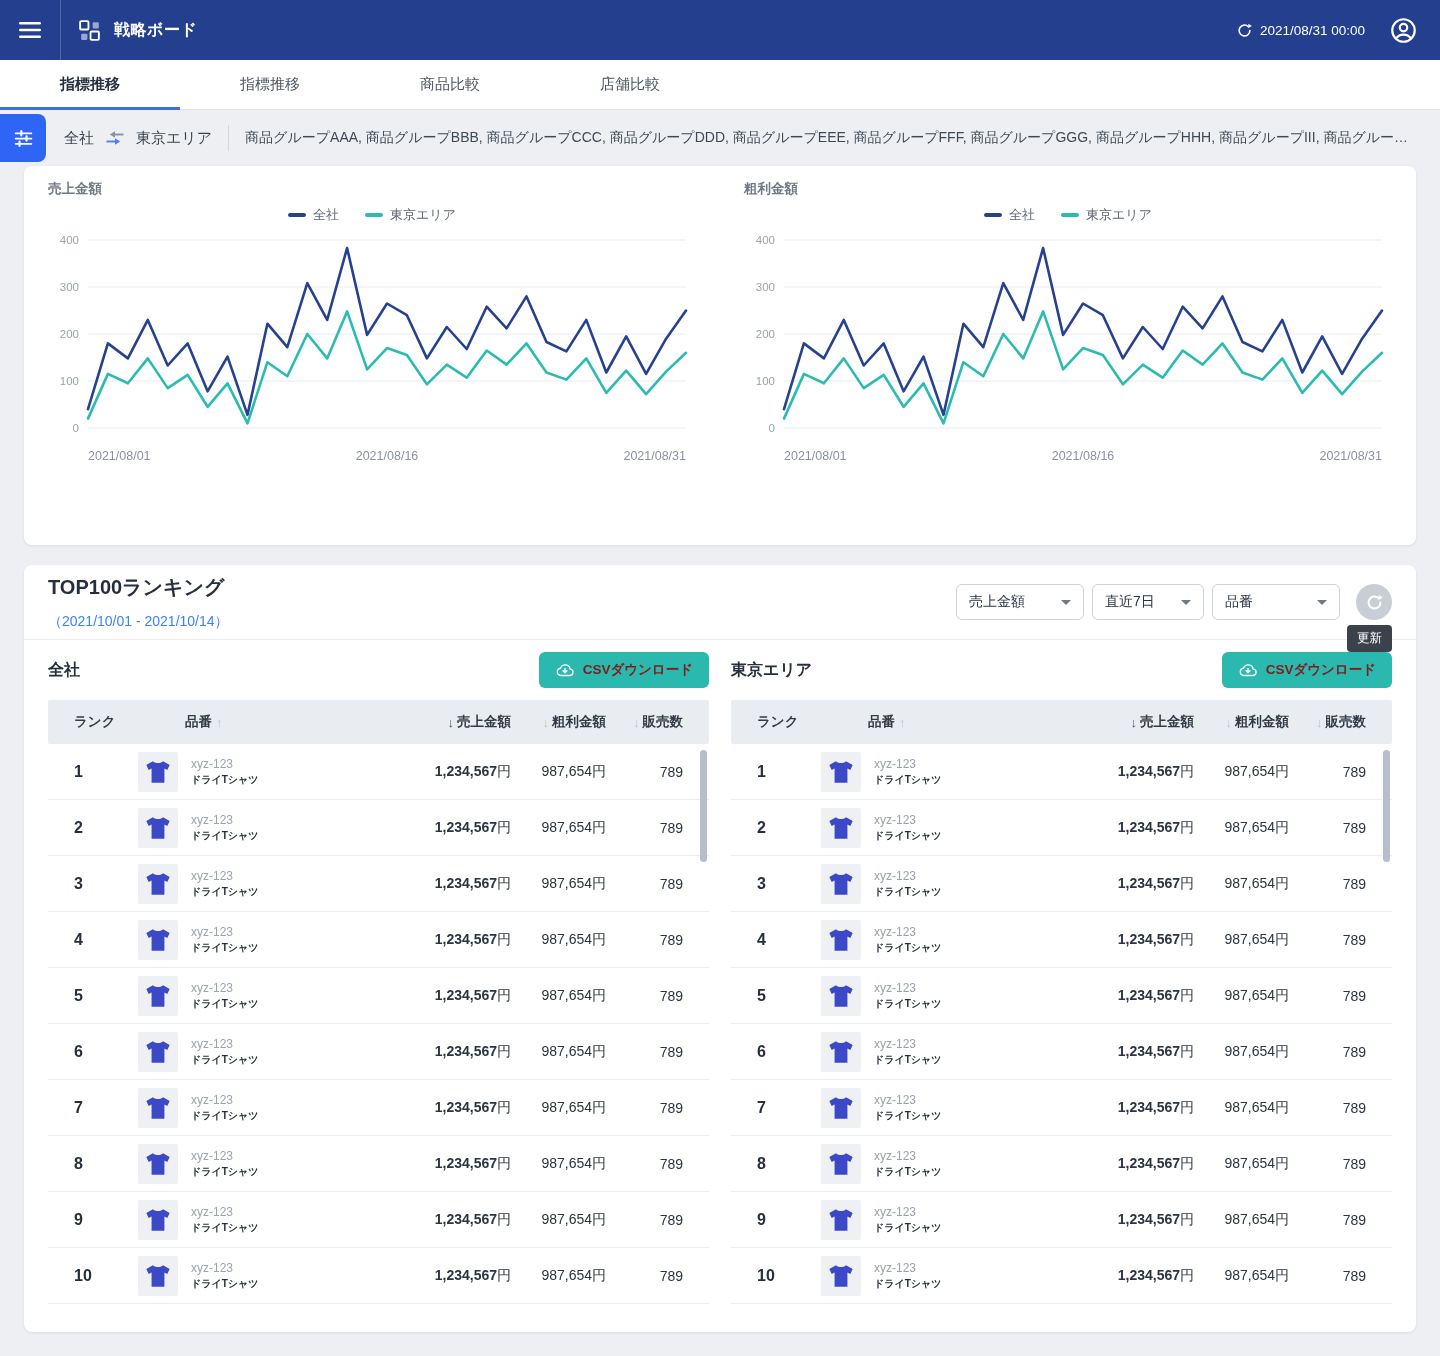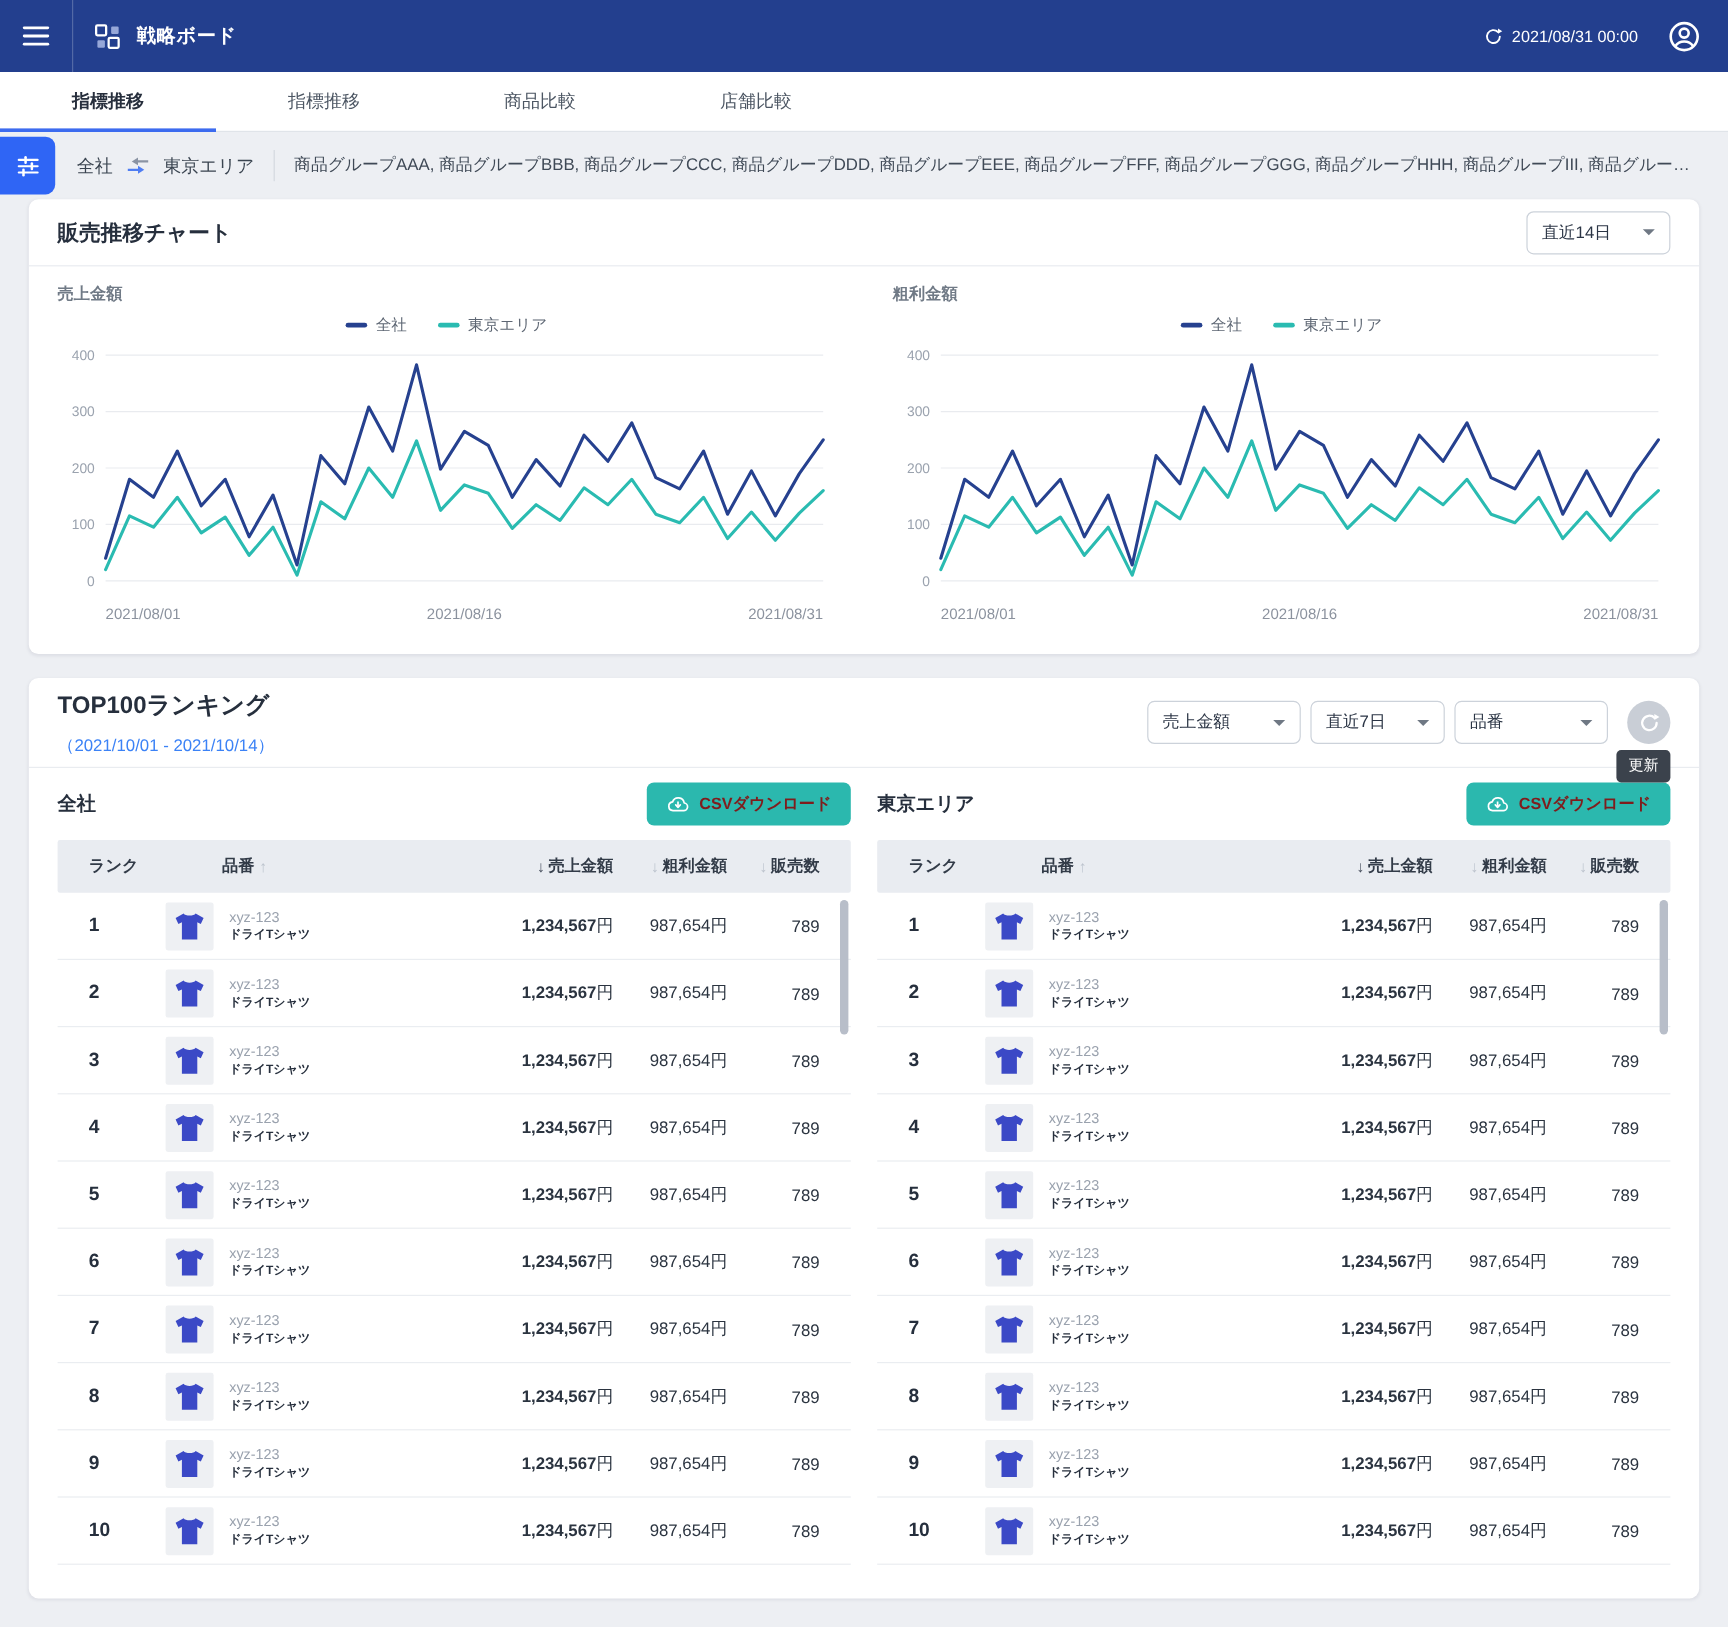--- a/index.html
+++ b/index.html
@@ -161,27 +161,20 @@
       <line x1="19.5" y1="5.5" x2="10.5" y2="5.5" stroke="#8a93a3" stroke-width="1.9"></line>
       <polygon points="11,2.2 5.8,5.5 11,8.8" fill="#8a93a3"></polygon>
     </svg>
     <span>東京エリア</span>
   </div>
   <div class="scope-divider"></div>
   <div class="groups-text">商品グループAAA, 商品グループBBB, 商品グループCCC, 商品グループDDD, 商品グループEEE, 商品グループFFF, 商品グループGGG, 商品グループHHH, 商品グループIII, 商品グループJJJ, 商品グループKKK, 商品グループL...</div>
 </div>
 
 <section class="card chart-card">
-  <div class="card-head">
-    <h2 class="card-title">販売推移チャート</h2>
-    <div class="select select-period">
-      <span>直近14日</span>
-      <span class="caret"></span>
-    </div>
-  </div>
   <div class="charts-row">
     <div class="chart-block">
       <div class="chart-label">売上金額</div>
       <div class="legend">
         <div class="legend-item">
           <span class="legend-dash" style="background:#26418f"></span>
           <span>全社</span>
         </div>
         <div class="legend-item">
           <span class="legend-dash" style="background:#2abbb1"></span>

